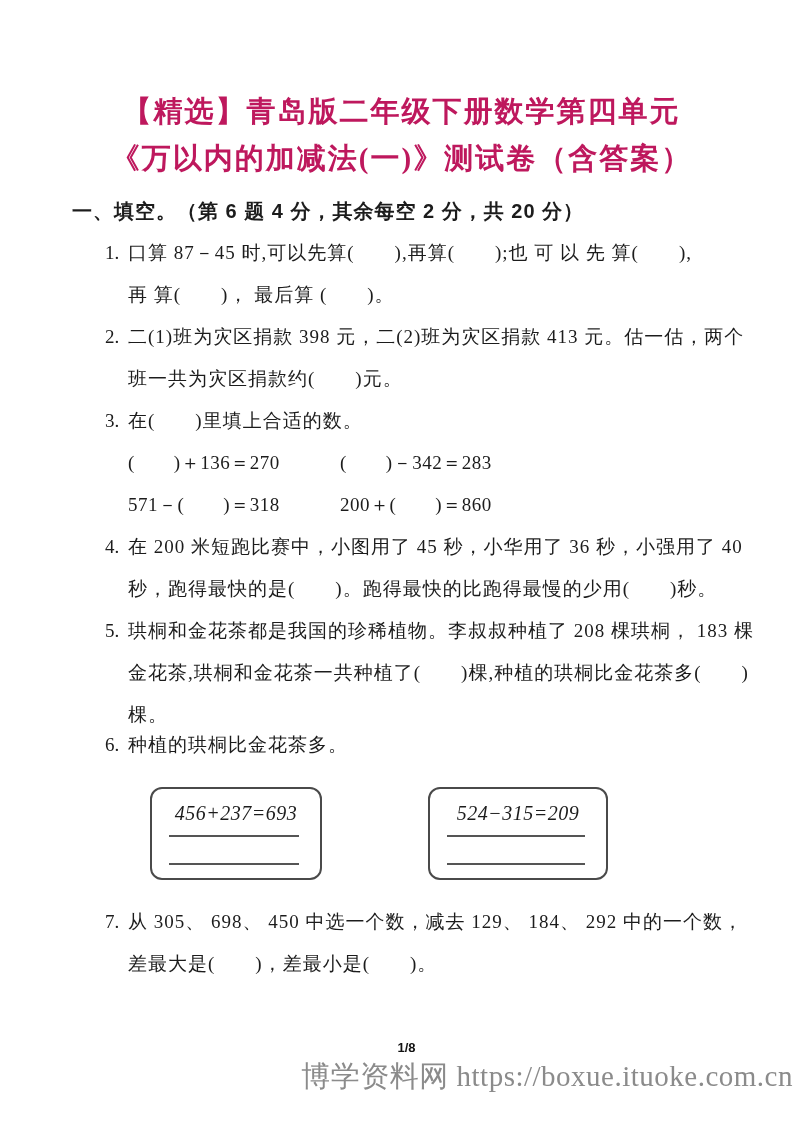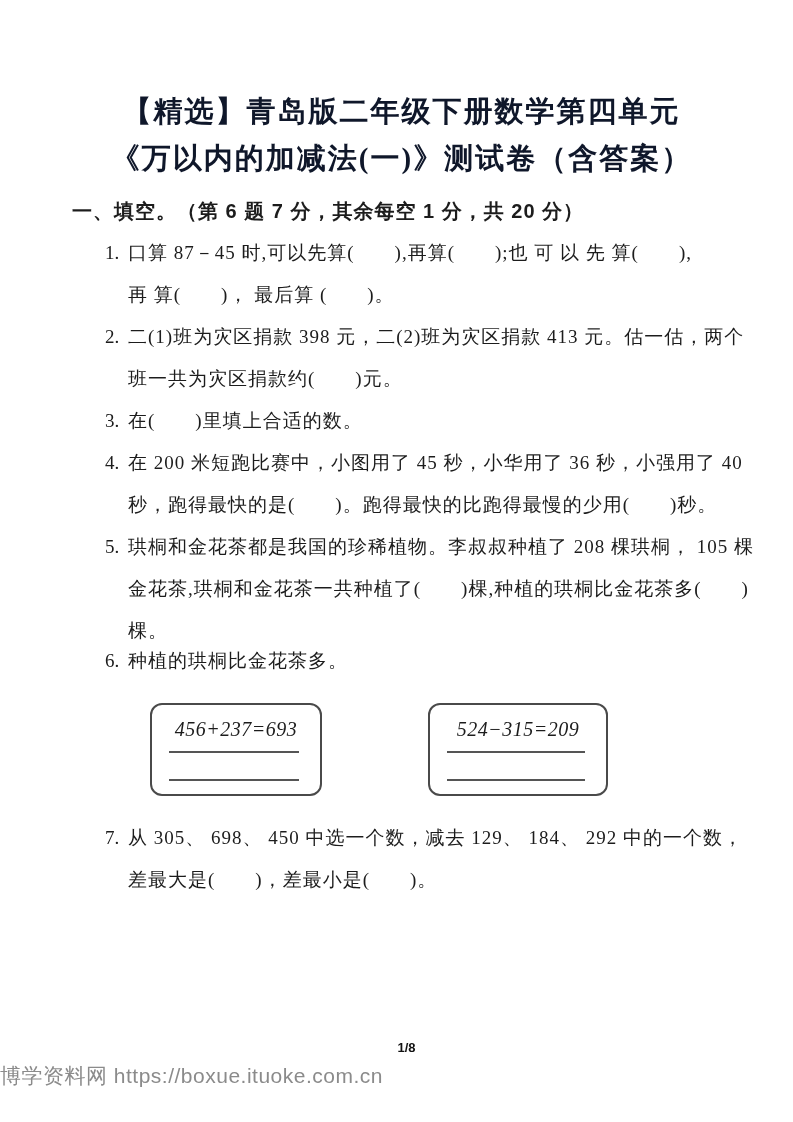--- a/index.html
+++ b/index.html
@@ -88,40 +88,40 @@
     font-family:"Liberation Sans","DejaVu Sans",sans-serif;
     font-weight:700;
     font-size:13px;
     line-height:16px;
     color:#111;
   }
   .watermark{
     position:absolute;
     top:1062px;left:0;
     width:100%;
-    text-align:left;
-    font-family:Liberation Sans, sans-serif;
-    font-size:21px;
+    text-align:right;
+    font-family:Liberation Serif, serif;
+    font-size:29px;
     line-height:28px;
     color:#8b8b8b;
     letter-spacing:0.5px;
   }
 </style>
 </head>
 <body>
 
 <div class="page">
   <div class="content">
 
-    <div class="title" style="color: #0f172a;">
+    <div class="title" style="color: #be185d;">
       <div>【精选】青岛版二年级下册数学第四单元</div>
       <div>《万以内的加减法(一)》测试卷（含答案）</div>
     </div>
 
-    <div class="section-head">一、填空。（第 6 题 7 分，其余每空 1 分，共 20 分）</div>
+    <div class="section-head">一、填空。（第 6 题 4 分，其余每空 2 分，共 20 分）</div>
 
     <div class="item">
       <div class="item-num">1.</div>
       <div class="item-body">
         <div class="line">口算 87－45 时,可以先算(　　),再算(　　);也 可 以 先 算(　　),</div>
         <div class="line">再 算(　　)， 最后算 (　　)。</div>
       </div>
     </div>
 
     <div class="item">
@@ -129,35 +129,41 @@
       <div class="item-body">
         <div class="line">二(1)班为灾区捐款 398 元，二(2)班为灾区捐款 413 元。估一估，两个</div>
         <div class="line">班一共为灾区捐款约(　　)元。</div>
       </div>
     </div>
 
     <div class="item">
       <div class="item-num">3.</div>
       <div class="item-body">
         <div class="line">在(　　)里填上合适的数。</div>
+        <div class="eq-grid">
+          <div class="line">(　　)＋136＝270</div>
+          <div class="line">(　　)－342＝283</div>
+          <div class="line">571－(　　)＝318</div>
+          <div class="line">200＋(　　)＝860</div>
+        </div>
       </div>
     </div>
 
     <div class="item">
       <div class="item-num">4.</div>
       <div class="item-body">
         <div class="line">在 200 米短跑比赛中，小图用了 45 秒，小华用了 36 秒，小强用了 40</div>
         <div class="line">秒，跑得最快的是(　　)。跑得最快的比跑得最慢的少用(　　)秒。</div>
       </div>
     </div>
 
     <div class="item">
       <div class="item-num">5.</div>
       <div class="item-body">
-        <div class="line">珙桐和金花茶都是我国的珍稀植物。李叔叔种植了 208 棵珙桐， 105 棵</div>
+        <div class="line">珙桐和金花茶都是我国的珍稀植物。李叔叔种植了 208 棵珙桐， 183 棵</div>
         <div class="line">金花茶,珙桐和金花茶一共种植了(　　)棵,种植的珙桐比金花茶多(　　)</div>
         <div class="line">棵。</div>
       </div>
     </div>
 
     <div class="item item-6">
       <div class="item-num">6.</div>
       <div class="item-body">
         <div class="line">种植的珙桐比金花茶多。</div>
         <div class="boxes-row">

